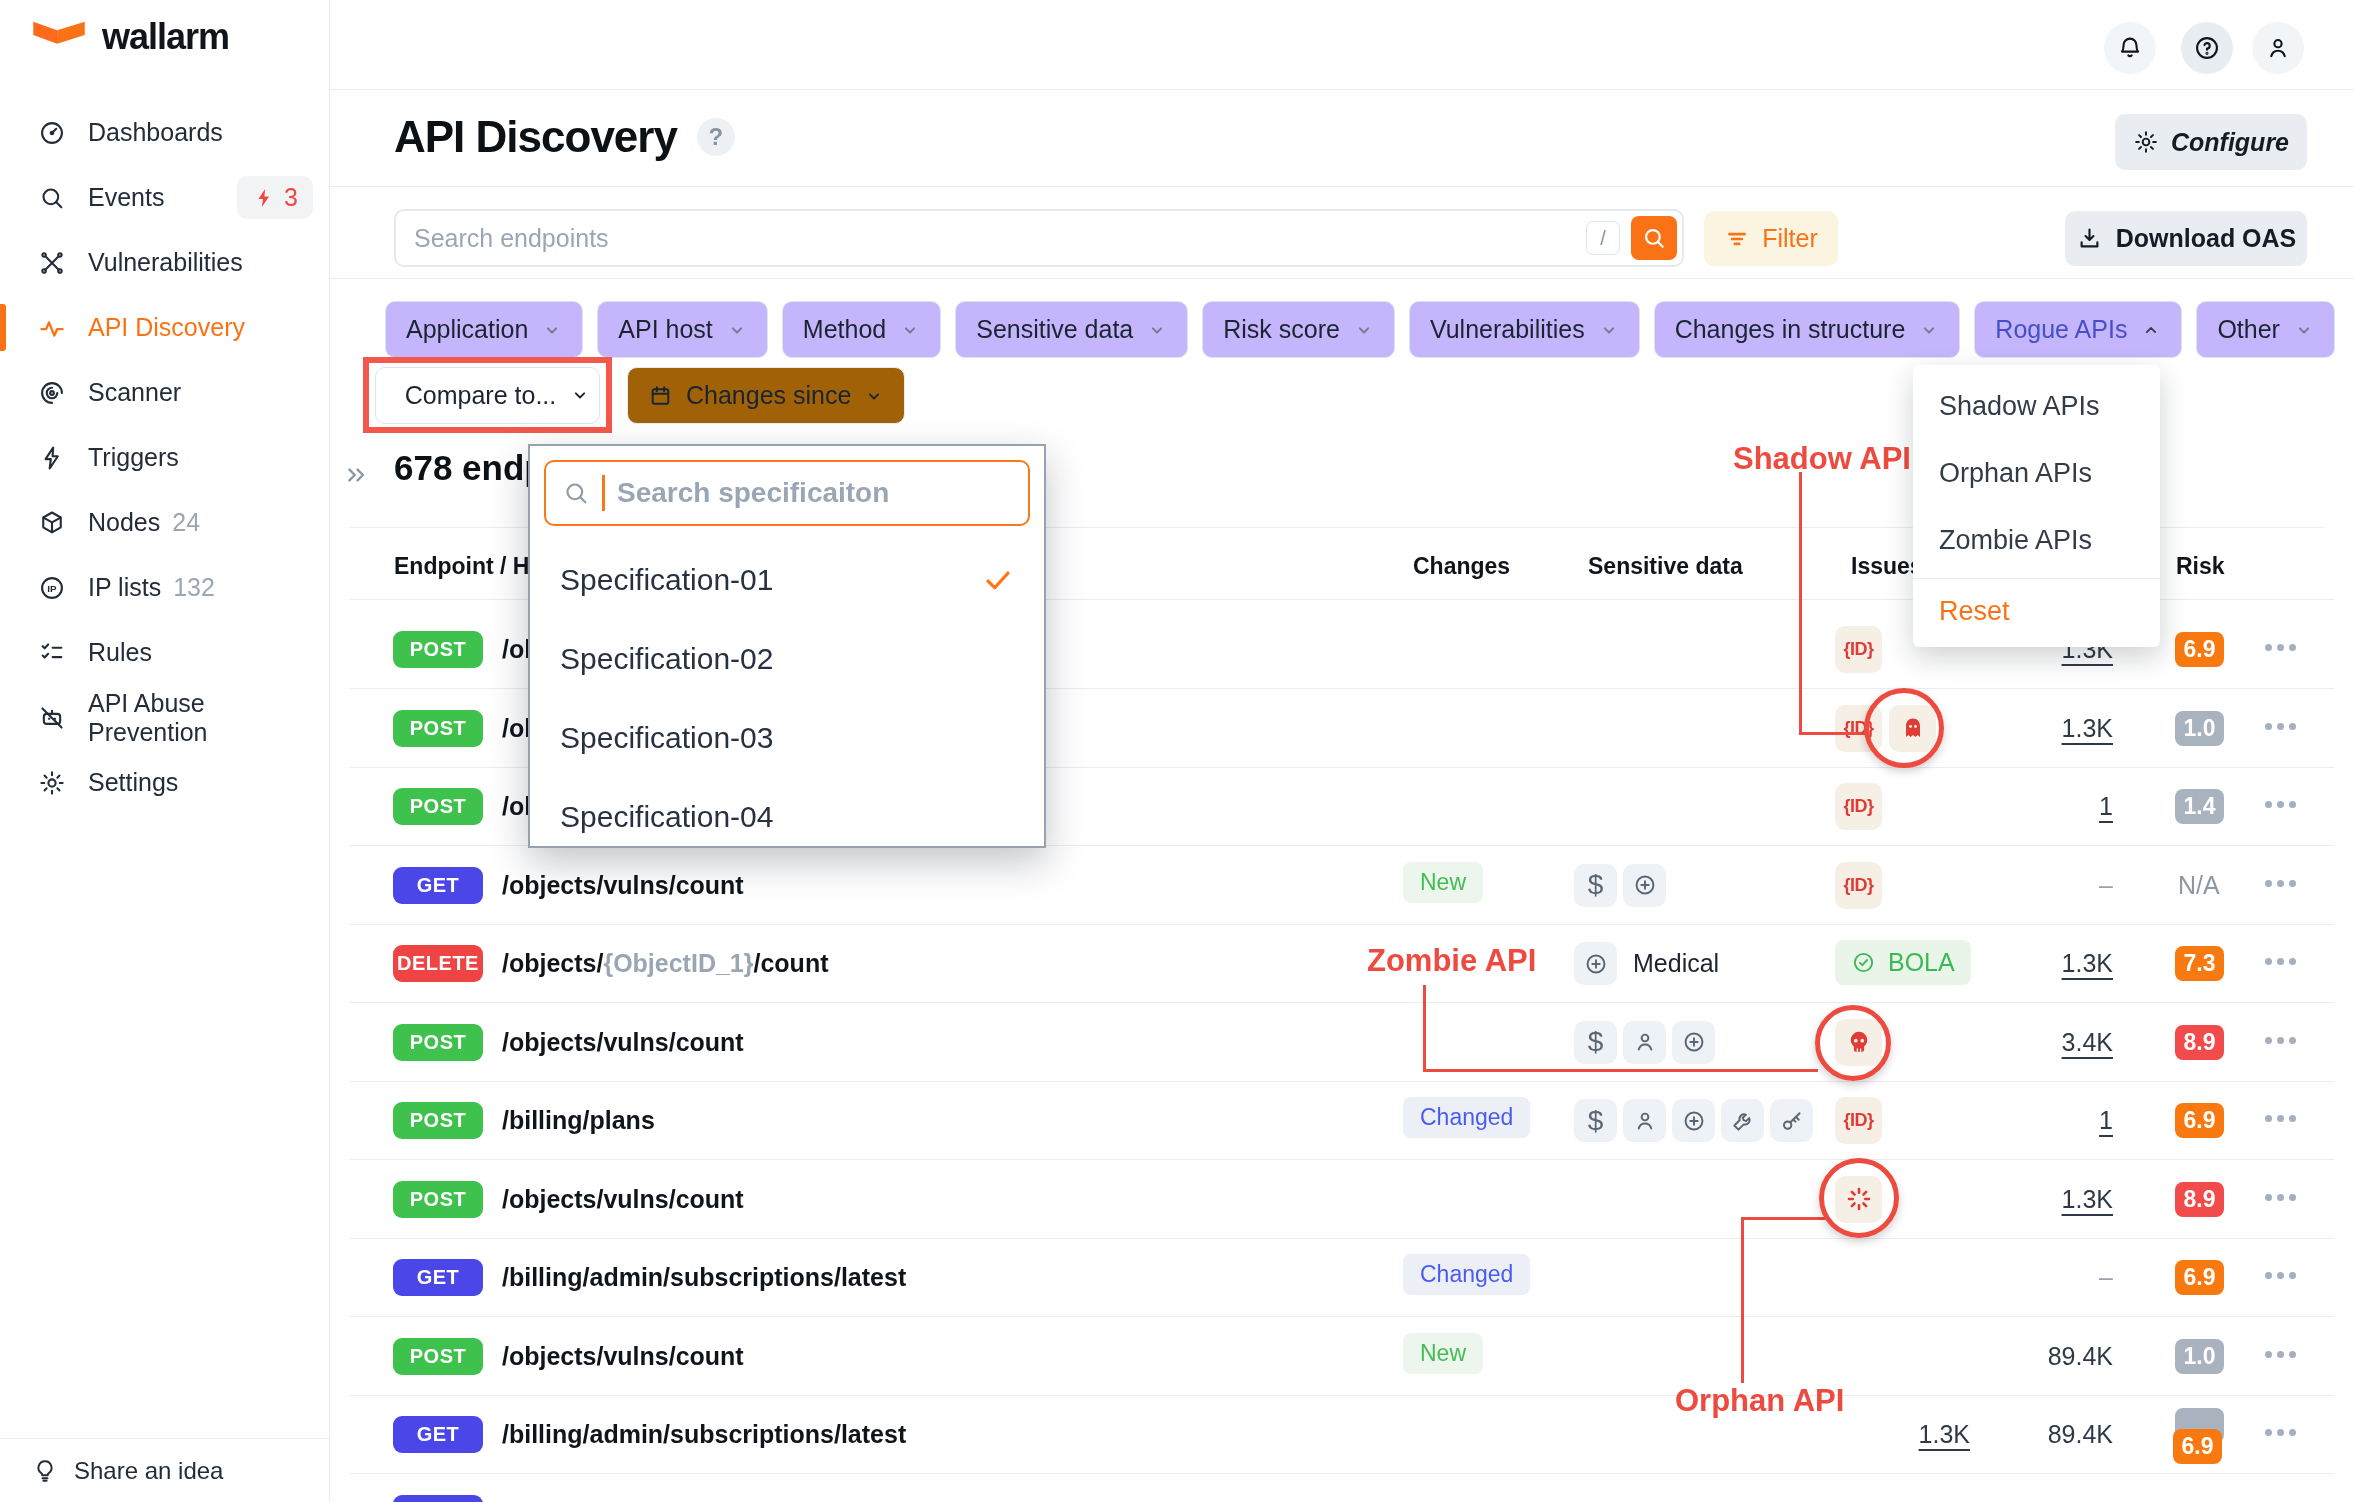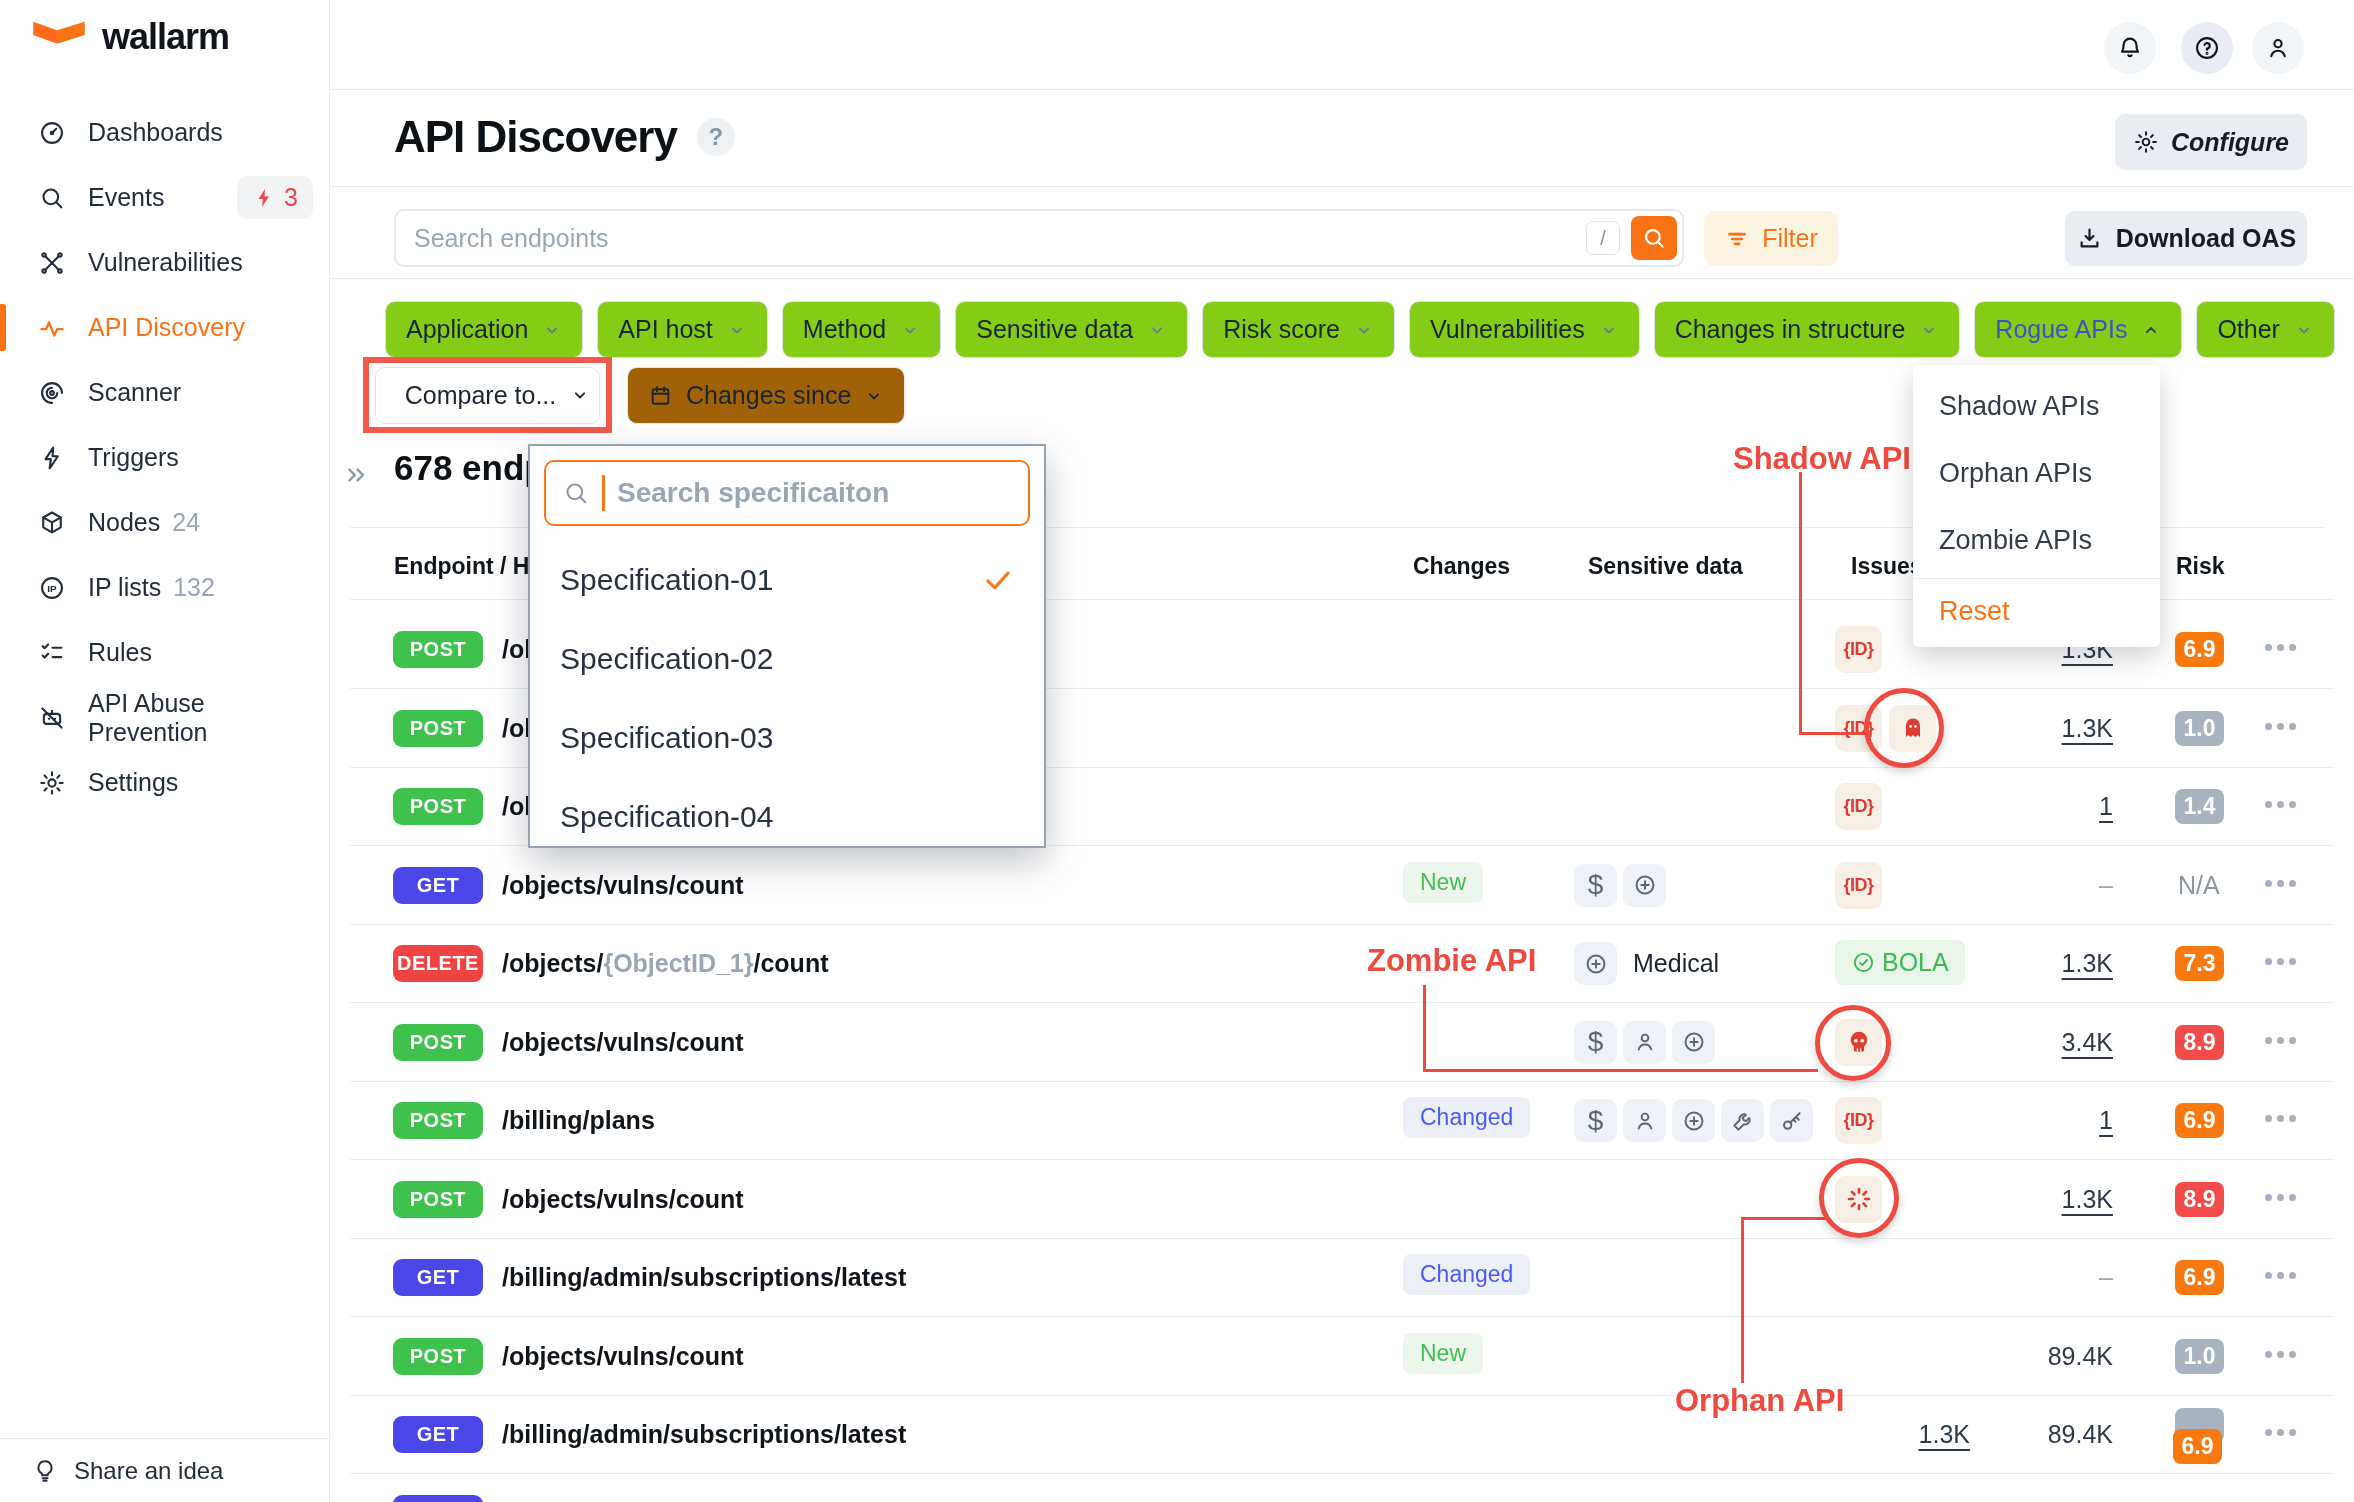--- a/index.html
+++ b/index.html
@@ -62,21 +62,21 @@
     border-radius:10px; display:flex; align-items:center; justify-content:center; gap:12px; cursor:pointer; }
   #filter-btn svg { width:26px; height:26px; color:#f97316; }
   #filter-btn span { color:#f97316; font-size:25px; }
   #download-btn { position:absolute; left:1735px; top:211px; width:242px; height:55px; background:#e9edf2;
     border-radius:10px; display:flex; align-items:center; justify-content:center; gap:13px; cursor:pointer; }
   #download-btn svg { width:27px; height:27px; }
   #download-btn span { font-size:25px; font-weight:600; color:#151c26; }
 
   
   #chips-row { position:absolute; left:55px; top:301px; display:flex; gap:14px; }
-  .chip { height:57px; padding:0 20px; background:#84cc16; border:1.5px solid #dee4eb; border-radius:10px;
+  .chip { height:57px; padding:0 20px; background:#c4b5fd; border:1.5px solid #dee4eb; border-radius:10px;
     display:flex; align-items:center; gap:14px; cursor:pointer; }
   .chip .lbl { font-size:25px; color:#1b2531; }
   .chip .chev { color:#707c8a; }
   .chip.active .lbl { color:#4450c4; }
   .chip .chev svg { width:20px; height:20px; }
 
   #compare-box { position:absolute; left:33px; top:357px; width:249px; height:76px;
     border:6px solid #f2584c; display:flex; align-items:center; justify-content:center; background:#fff; }
   #compare-chip { width:225px; height:57px; border:1.5px solid #dee4eb; border-radius:10px;
     display:flex; align-items:center; justify-content:center; gap:14px; cursor:pointer;padding-left:20px; }
@@ -107,21 +107,21 @@
   .sq svg { width:26px; height:26px; }
   .sq.dollar { font-size:28px; }
   .sens .s-lbl { font-size:25px; color:#1b2430; margin-left:10px; }
   .iss { position:absolute; left:1485px; top:16px; display:flex; gap:7px; align-items:center; }
   .id-chip { width:47px; height:47px; border-radius:10px; background:#f6efe6; color:#e03c36;
     display:flex; align-items:center; justify-content:center; font-size:18px; font-weight:700; letter-spacing:-.5px; }
   .red-sq { width:47px; height:47px; border-radius:10px; background:#f6efe6; color:#e03c36;
     display:flex; align-items:center; justify-content:center; }
   .red-sq svg { width:30px; height:30px; }
   .bola { height:45px; padding:0 16px; border-radius:8px; background:#eaf5ea; color:#3cb954;
-    display:flex; align-items:center; gap:6px; font-size:25px; }
+    display:flex; align-items:center; gap:12px; font-size:25px; }
   .bola svg { width:25px; height:25px; }
   .hits { position:absolute; top:25px; font-size:25px; color:#2e3947; cursor:pointer; }
   .hits.u { text-decoration:underline; text-underline-offset:6px; text-decoration-thickness:1.5px; }
   .hits.dash { color:#97a1af; cursor:default; }
   .risk { position:absolute; left:1825px; top:22px; width:49px; height:35px; border-radius:8px;
     display:flex; align-items:center; justify-content:center; color:#fff; font-size:23px; font-weight:700; }
   .r-high { background:#f8790f; } .r-critical { background:#f14b4b; } .r-low { background:#a9b2bf; }
   .r-na { position:absolute; left:1828px; top:25px; font-size:25px; color:#8b97a5; }
   .dots { position:absolute; left:1915px; top:34px; display:flex; gap:5px; cursor:pointer; }
   .dots i { width:7px; height:7px; border-radius:50%; background:#a6b0bd; }

